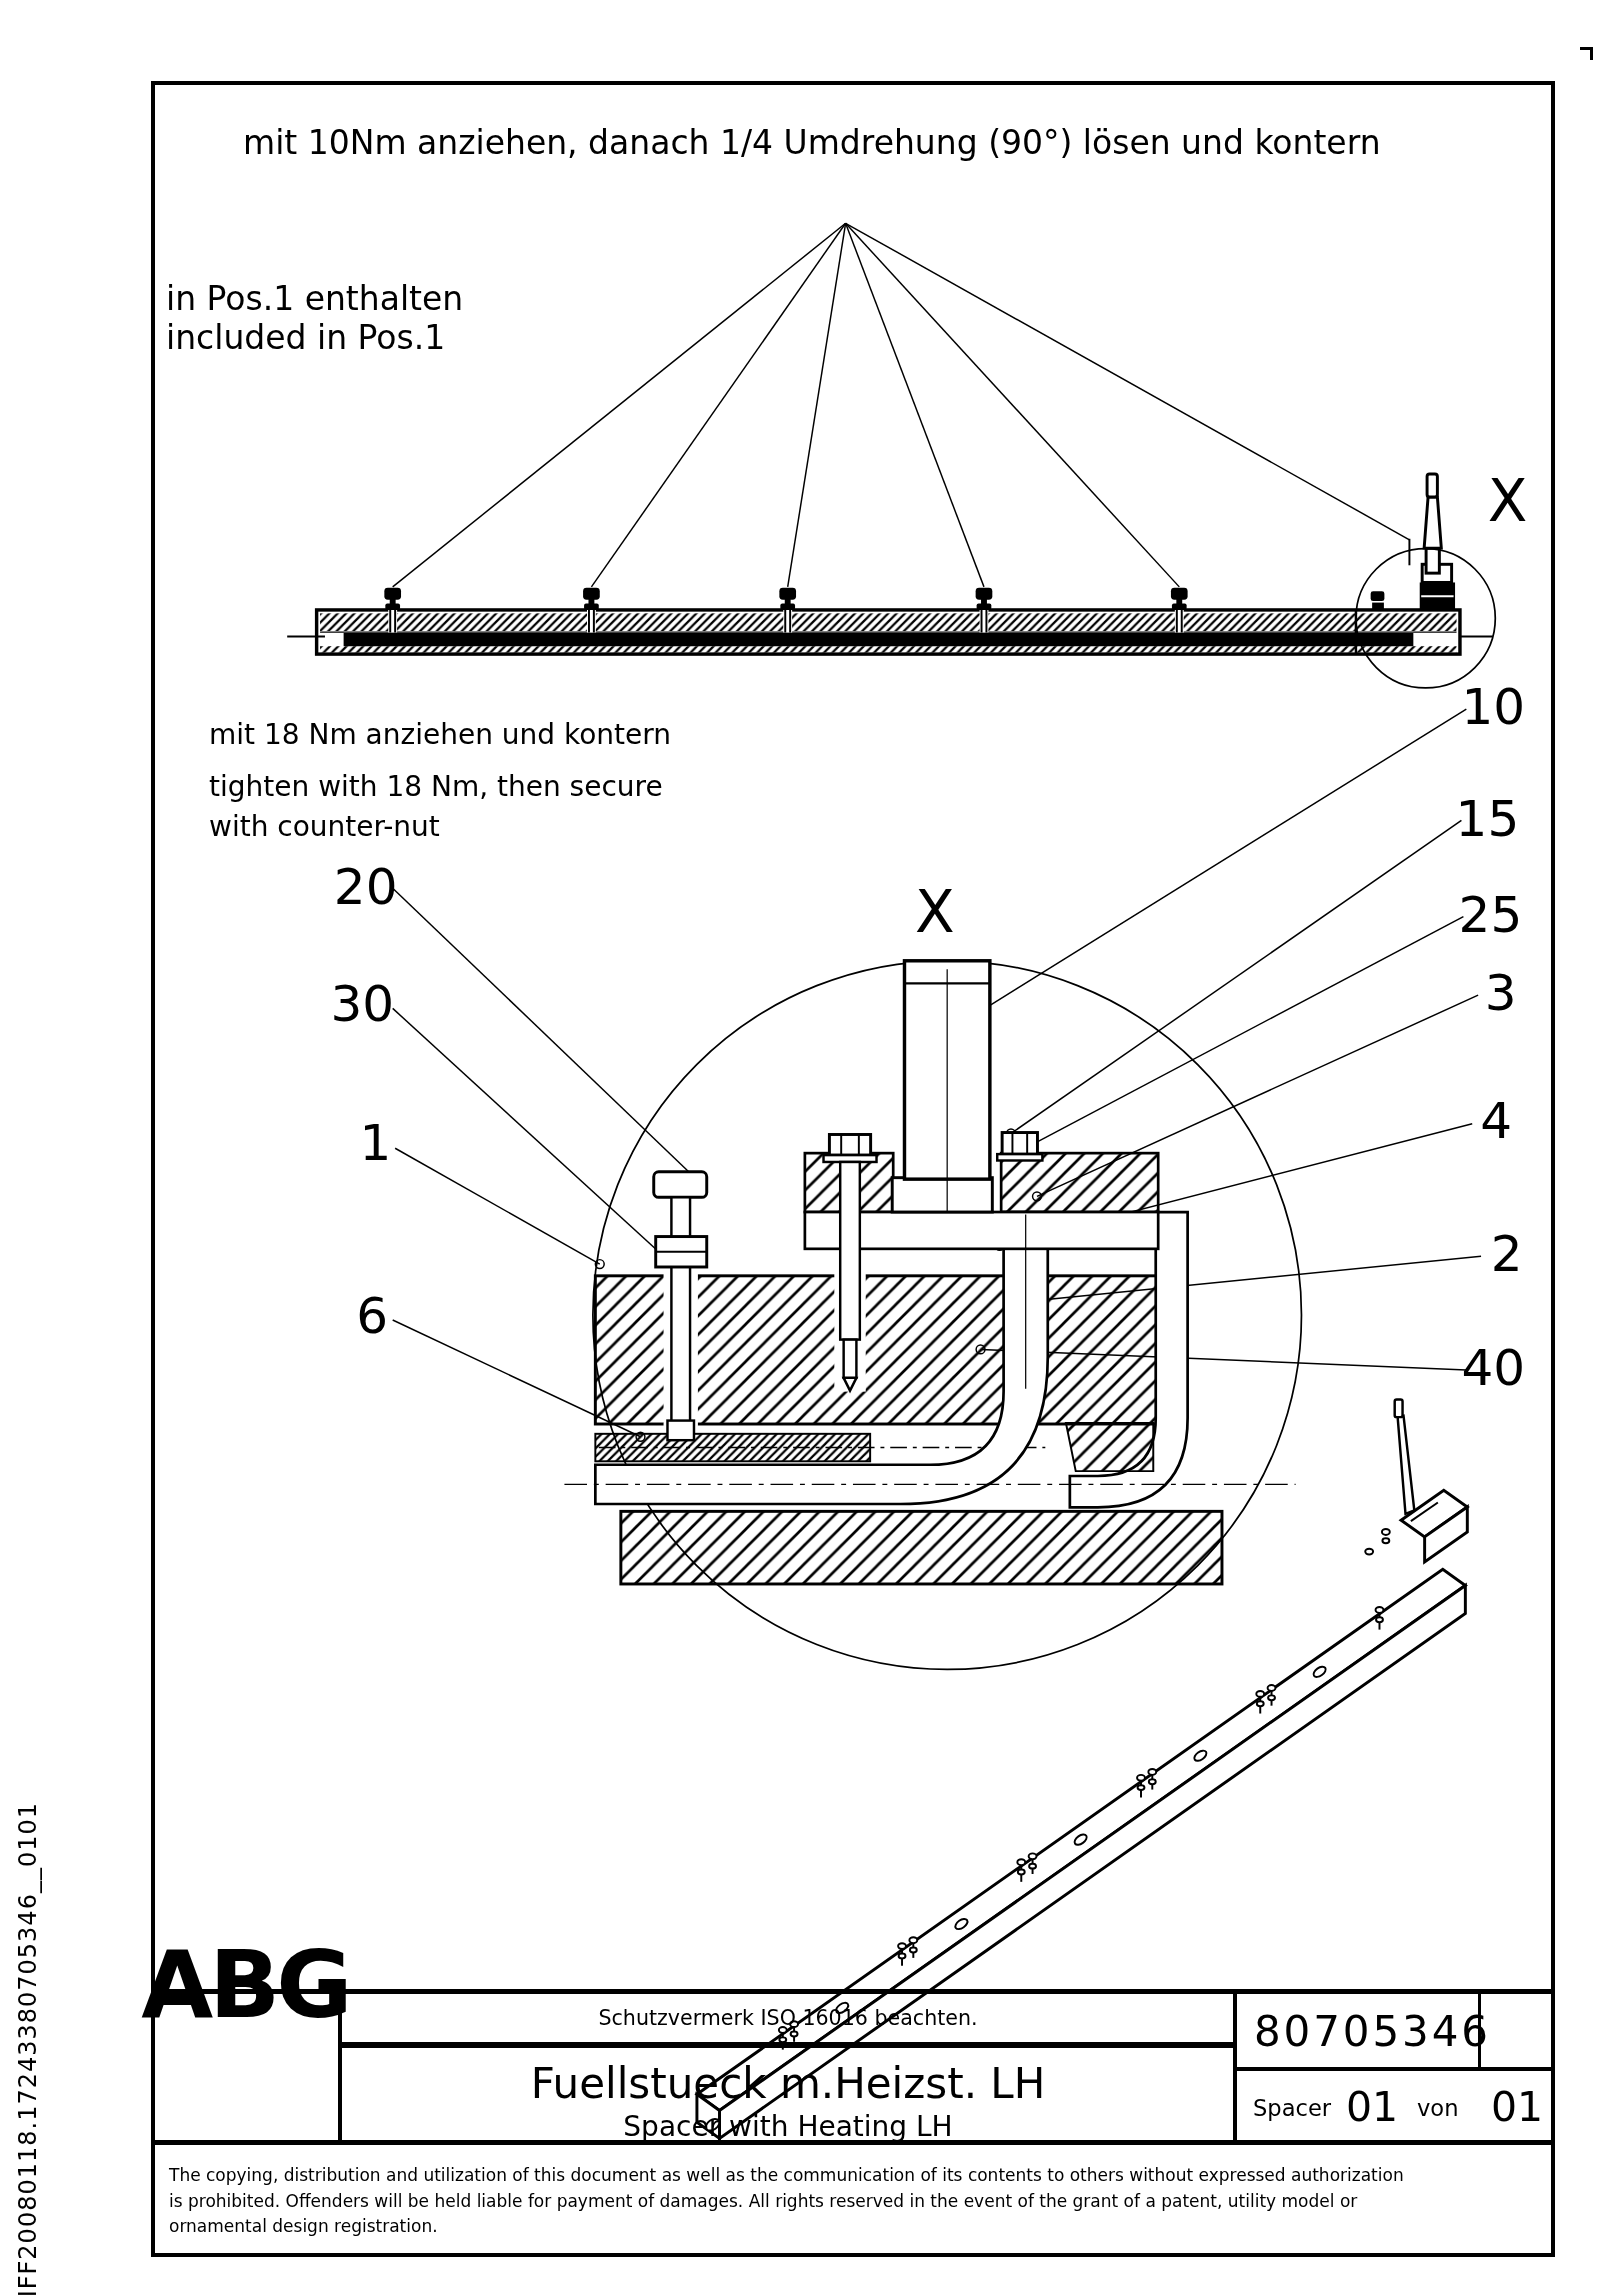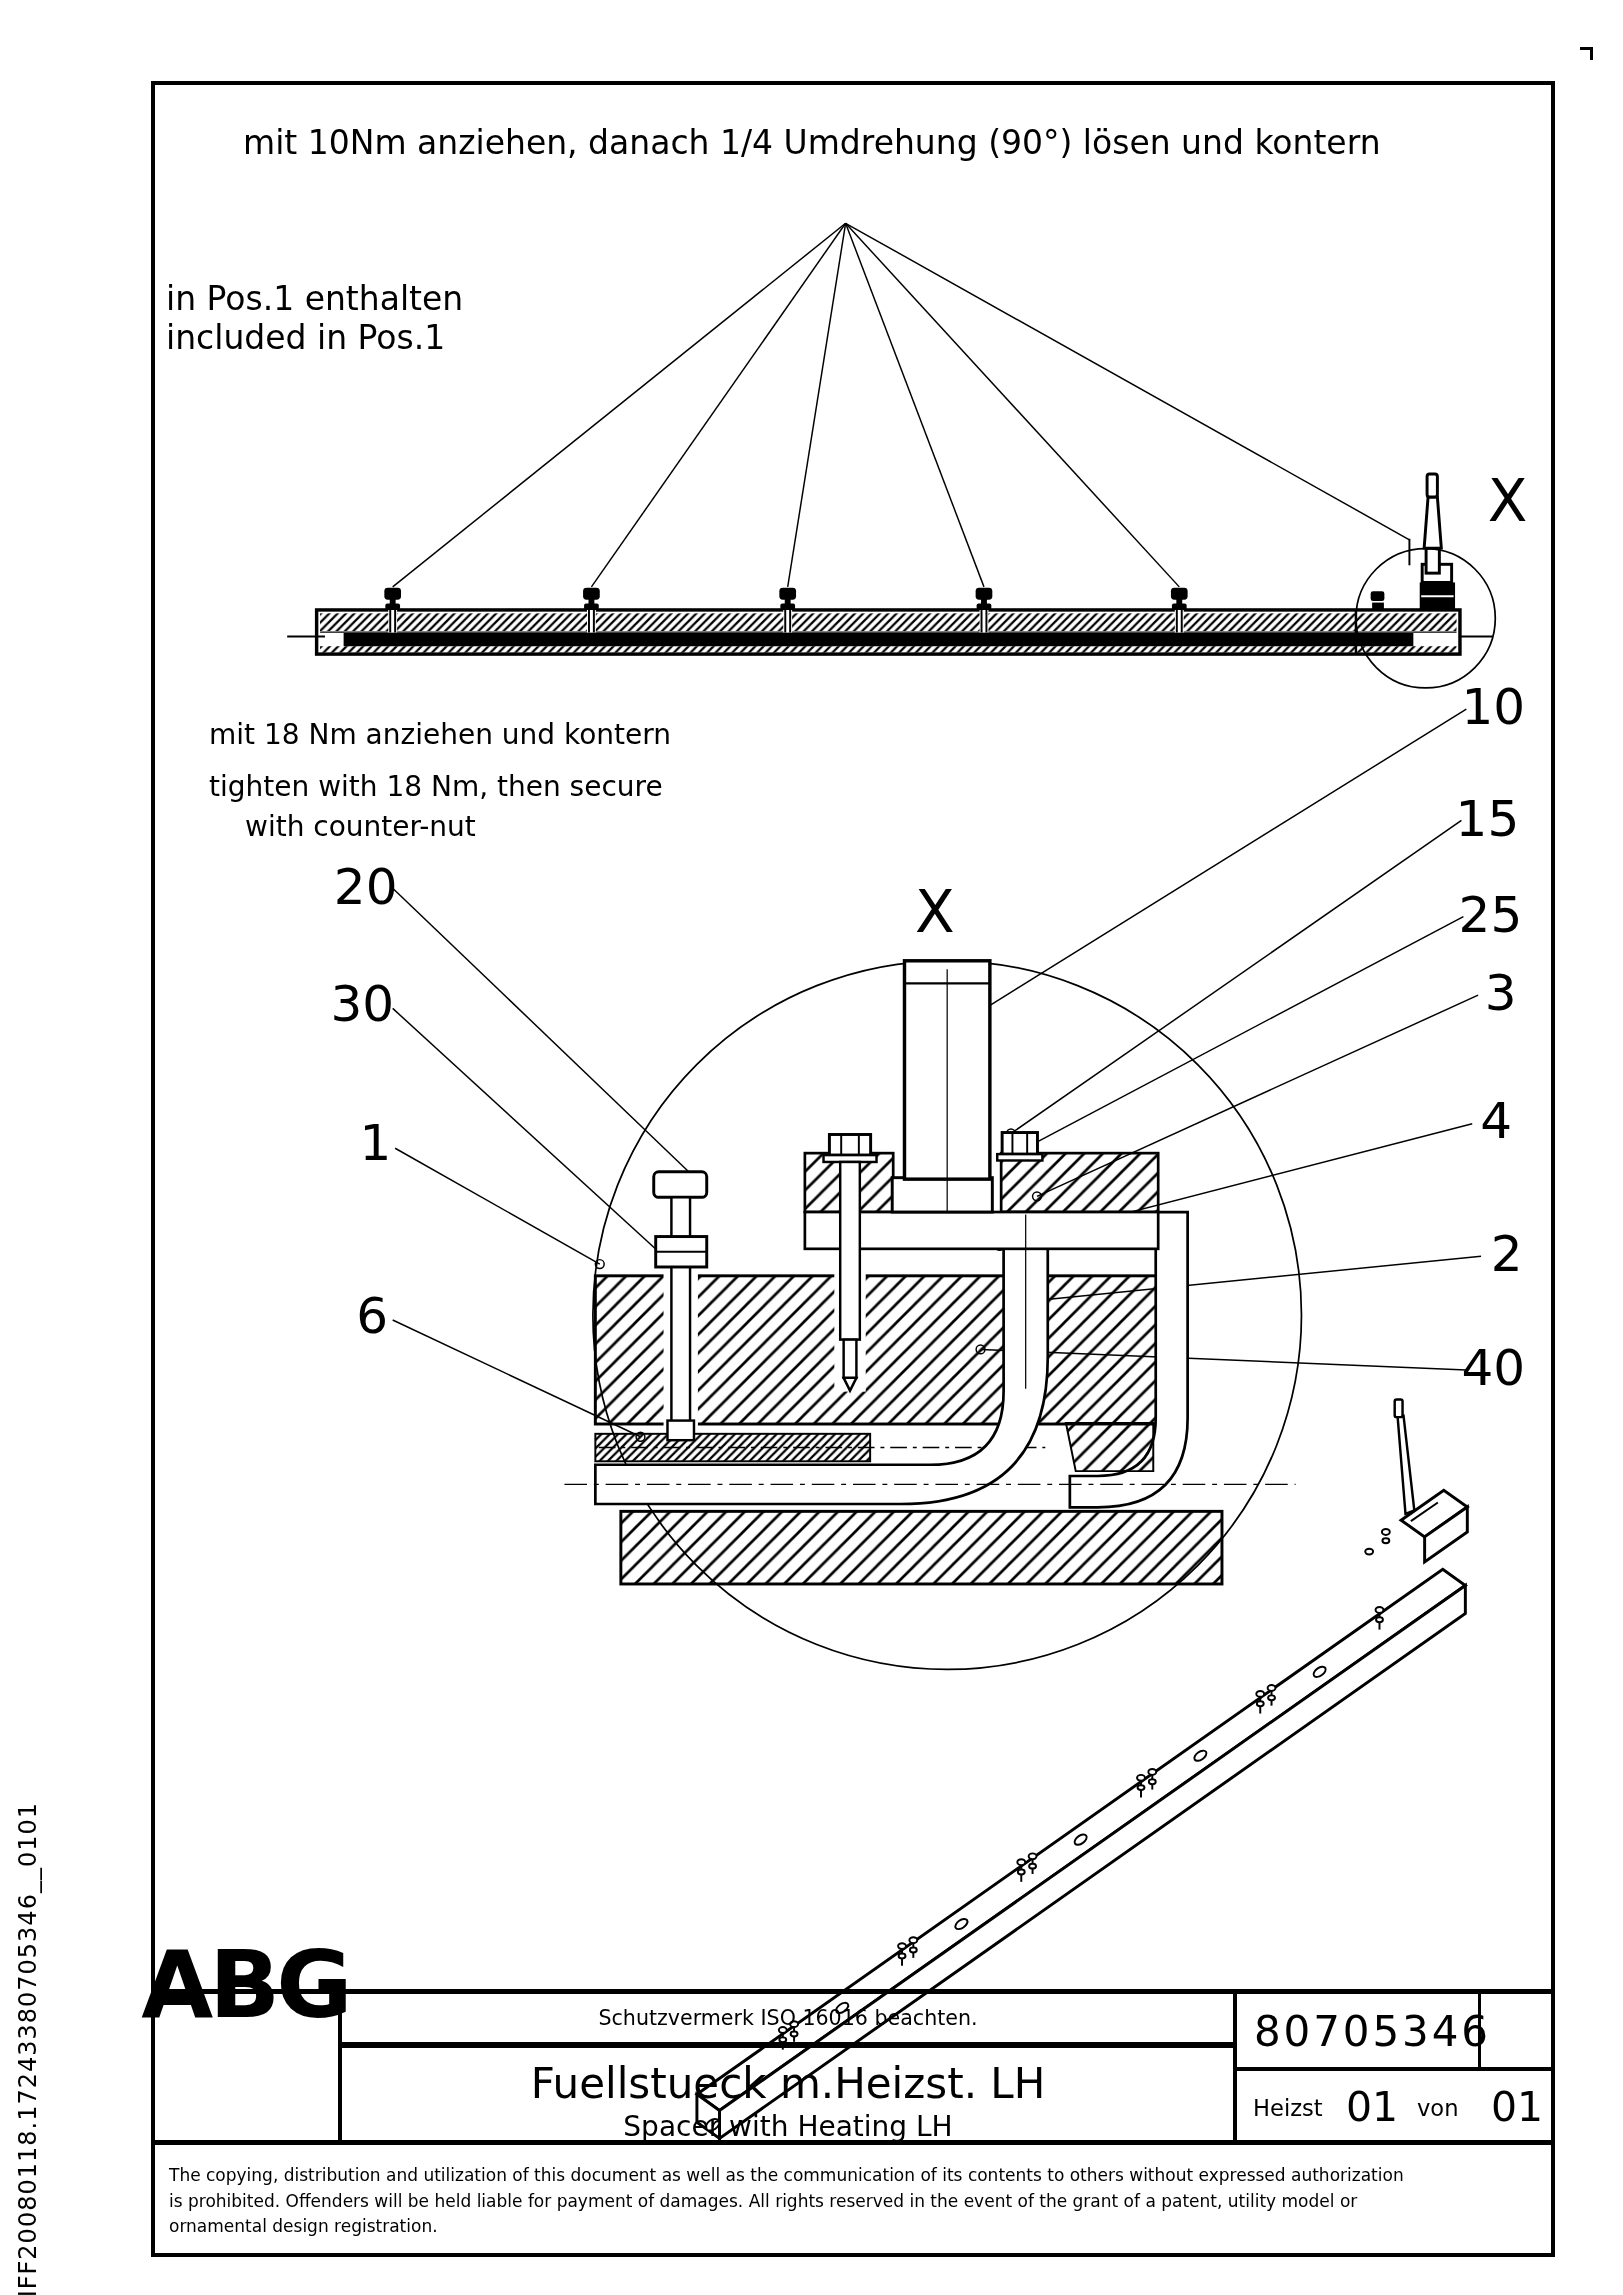--- a/index.html
+++ b/index.html
@@ -60,21 +60,21 @@
   </div>
 
   <div class="abs cad note" style="left:166px;top:279px;">
     <div>in Pos.1 enthalten</div>
     <div>included in Pos.1</div>
   </div>
 
   <div class="abs cad note18" style="left:209px;top:711px;">
     <div>mit 18 Nm anziehen und kontern</div>
     <div style="margin-top:4.9px;">tighten with 18 Nm, then secure</div>
-    <div style="margin-top:-6.9px;margin-left:36px;">with counter-nut</div>
+    <div style="margin-top:-6.9px;">with counter-nut</div>
   </div>
 
   <svg class="draw" width="1623" height="2295" viewBox="0 0 3307 4677">
     <defs>
       <pattern id="h1" width="17" height="17" patternUnits="userSpaceOnUse">
         <path d="M-2,19 L19,-2 M-6,6 L6,-6 M11,23 L23,11" stroke="#000" stroke-width="4.5" fill="none"></path>
       </pattern>
       <pattern id="h2" width="38" height="38" patternUnits="userSpaceOnUse">
         <path d="M-4,42 L42,-4 M-12,12 L12,-12 M26,50 L50,26" stroke="#000" stroke-width="5.5" fill="none"></path>
       </pattern>
@@ -320,21 +320,21 @@
     <div class="abs cad logo centered" style="left:245px;top:1985px;">ABG</div>
 
     <div class="abs cad schutz centered-x" style="left:788px;top:2006px;">Schutzvermerk ISO 16016 beachten.</div>
 
     <div class="abs cad title-de centered-x" style="left:788px;top:2059px;">Fuellstueck m.Heizst. LH</div>
 
     <div class="abs cad title-en centered-x" style="left:788px;top:2110px;">Spacer with Heating LH</div>
 
     <div class="abs cad dwgno" style="left:1254px;top:2007px;">80705346</div>
 
-    <div class="abs cad sheet-small" style="left:1253px;top:2095px;">Heizst</div>
+    <div class="abs cad sheet-small" style="left:1253px;top:2095px;">Spacer</div>
     <div class="abs cad sheet-big" style="left:1346px;top:2083px;">01</div>
     <div class="abs cad sheet-small" style="left:1417px;top:2095px;">von</div>
     <div class="abs cad sheet-big" style="left:1491px;top:2083px;">01</div>
   </div>
 
   <div class="abs cad legal" style="left:169px;top:2163px;">
     <div>The copying, distribution and utilization of this document as well as the communication of its contents to others without expressed authorization</div>
     <div>is prohibited. Offenders will be held liable for payment of damages. All rights reserved in the event of the grant of a patent, utility model or</div>
     <div>ornamental design registration.</div>
   </div>

